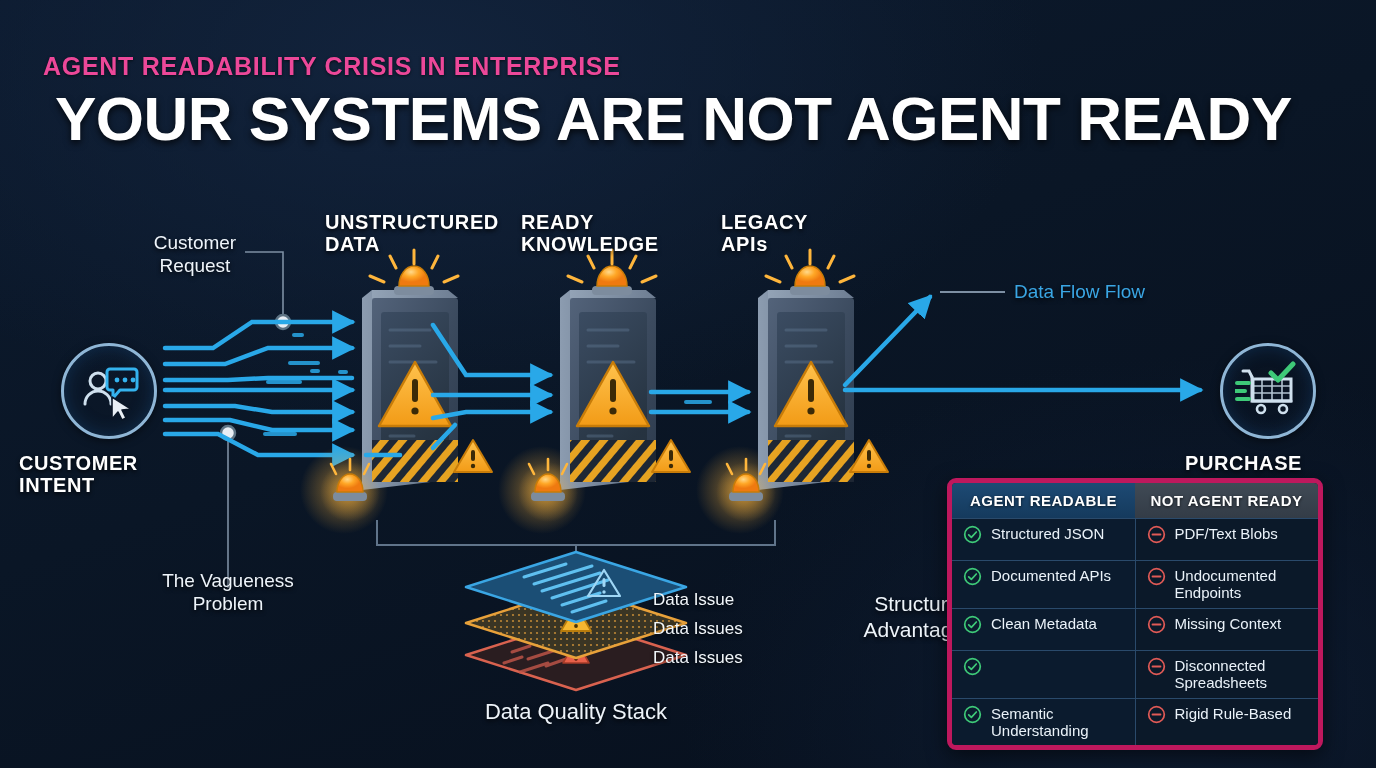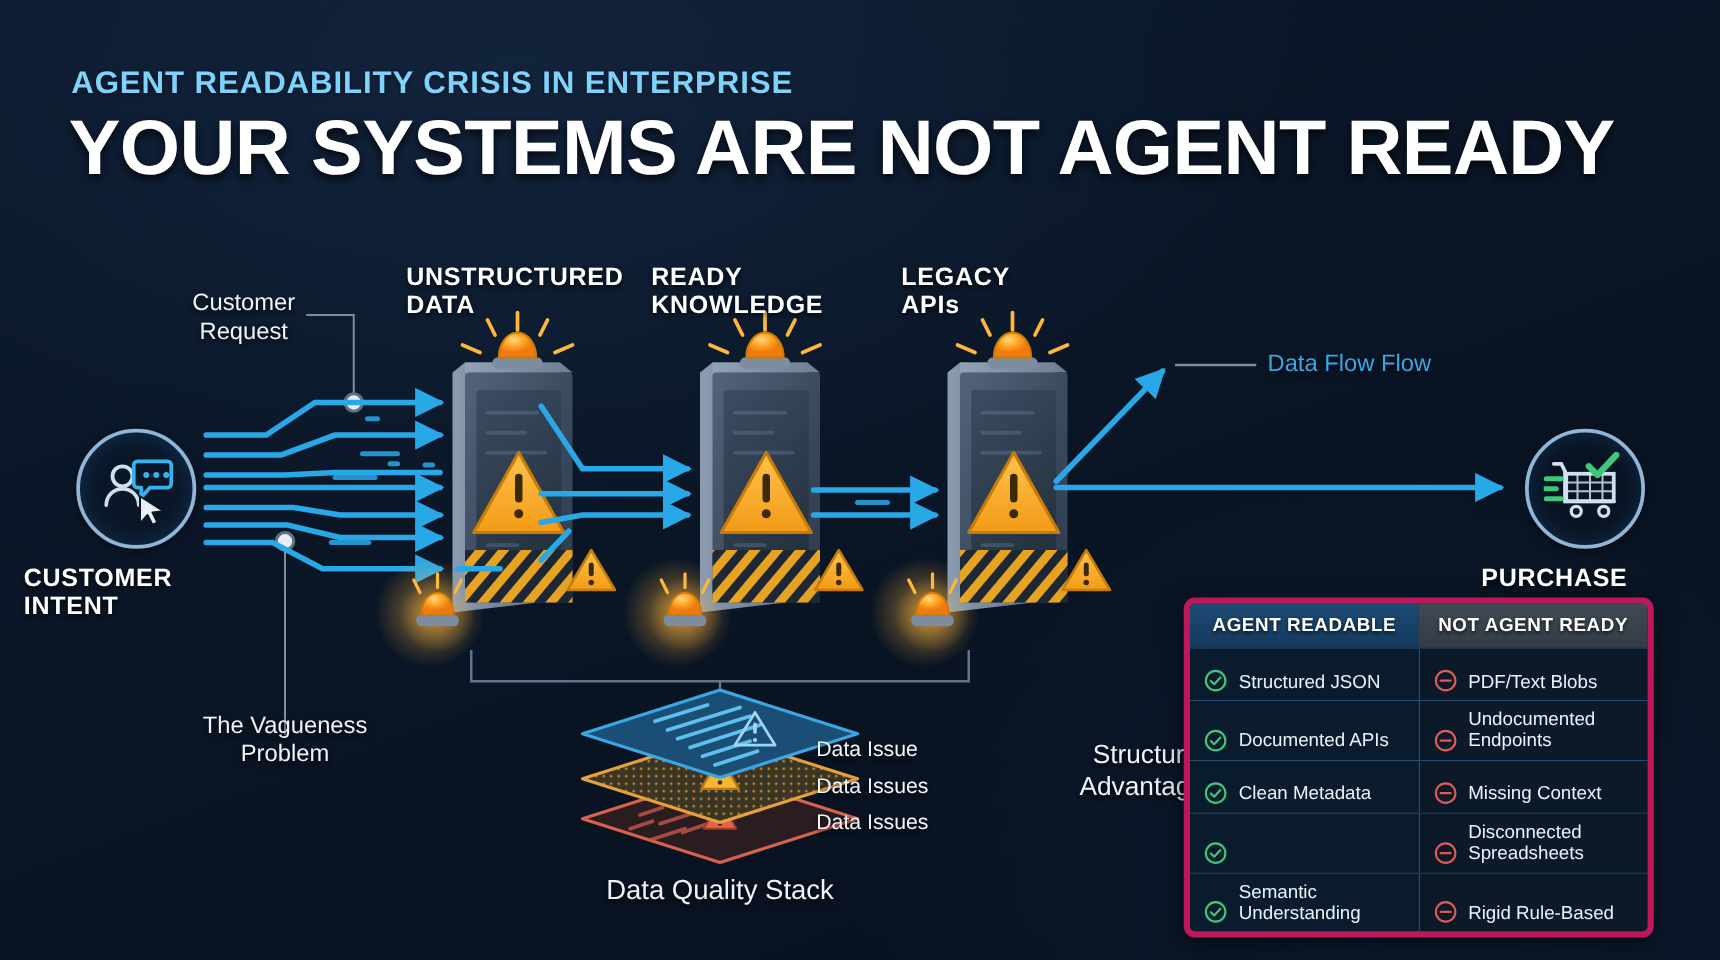--- a/index.html
+++ b/index.html
@@ -11,22 +11,22 @@
       radial-gradient(ellipse 900px 520px at 30% 8%, #12233c 0%, rgba(10,20,36,0) 70%),
       radial-gradient(ellipse 700px 500px at 85% 92%, #0d1b30 0%, rgba(8,16,30,0) 70%),
       linear-gradient(160deg, #0c1a2e 0%, #0a1626 45%, #070f1c 100%);
     color:#fff;
   }
   .stage{ position:absolute; inset:0; }
   .abs{ position:absolute; }
 
   
   #kicker{
-    left:57px; top:52px; font-size:25px; font-weight:bold; letter-spacing:.7px;
-    color:#7dd3fc; text-shadow:0 1px 3px rgba(0,0,0,.6);
+    left:43px; top:52px; font-size:25px; font-weight:bold; letter-spacing:.7px;
+    color:#ec4899; text-shadow:0 1px 3px rgba(0,0,0,.6);
   }
   #headline{
     left:55px; top:88px; font-size:62px; font-weight:bold; letter-spacing:-.5px;
     color:#ffffff; line-height:1; text-shadow:0 3px 7px rgba(0,0,0,.75);
   }
 
   
   .cap{ font-size:20px; font-weight:bold; letter-spacing:.6px; text-align:left;
         line-height:1.12; text-shadow:0 2px 4px rgba(0,0,0,.8); }
   .soft{ font-size:19px; font-weight:normal; text-align:center; line-height:1.22;
@@ -50,21 +50,21 @@
   }
   #table .thead{ display:flex; }
   #table .th{
     flex:1; padding:9px 6px; font-size:15px; font-weight:bold; letter-spacing:.5px;
     text-align:center; color:#fff; text-shadow:0 1px 3px rgba(0,0,0,.7);
   }
   #table .th.good{ background:linear-gradient(180deg,#1d4a74 0%,#153a5d 100%); }
   #table .th.bad { background:linear-gradient(180deg,#404a55 0%,#333c47 100%); }
   #table .row{ display:flex; border-top:1px solid #2a4a6b; }
   #table .cell{
-    flex:1; min-height:41px; display:flex; align-items:flex-end; gap:9px;
+    flex:1; min-height:41px; display:flex; align-items:flex-start; gap:9px;
     padding:6px 8px 6px 11px; font-size:15px; color:#eaf2f9; line-height:1.16;
   }
   #table .cell + .cell{ border-left:1px solid #2a4a6b; }
   #table .cell.good{ background:#0b1b2e; }
   #table .cell.bad { background:#0b1929; }
   .badge{ flex:0 0 auto; width:19px; height:19px; }
 
   
   .stacklbl{ font-size:17px; color:#f2f7fb; text-shadow:0 2px 4px rgba(0,0,0,.8); }
 </style>

